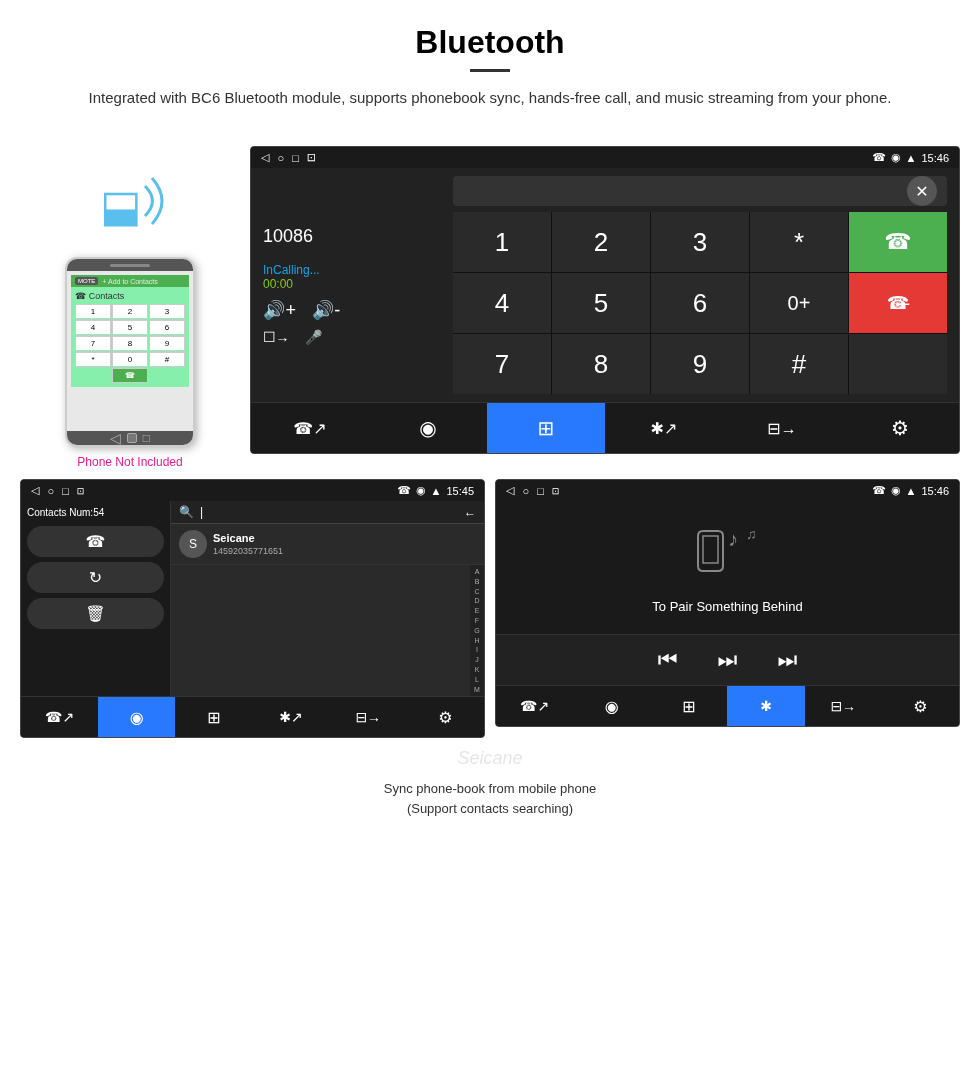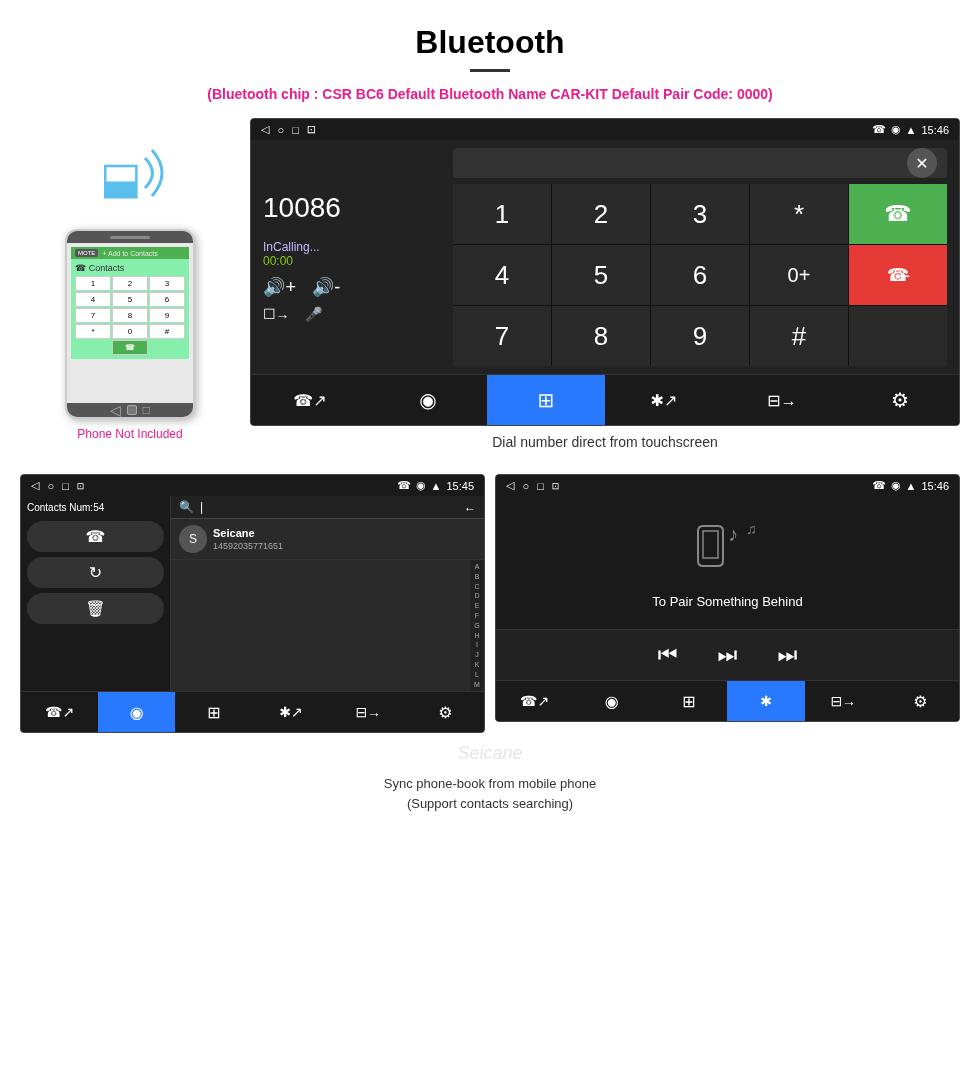--- a/index.html
+++ b/index.html
@@ -7,21 +7,21 @@
       font-family: Arial, sans-serif;
       background: #fff;
       width: 980px;
       min-height: 1088px;
       overflow-x: hidden;
     }
 
     
     .header {
       text-align: center;
-      padding: 24px 60px 16px;
+      padding: 24px 60px 28px;
     }
     .header h1 {
       font-size: 32px;
       font-weight: bold;
       margin-bottom: 8px;
     }
     .header-divider {
       width: 40px;
       height: 3px;
       background: #333;
@@ -179,27 +179,27 @@
       padding: 8px 12px;
       align-items: center;
       gap: 10px;
     }
     .dial-info {
       flex: 0 0 180px;
       color: white;
       text-align: left;
     }
     .dial-number {
-      font-size: 28px;
+      font-size: 18px;
       font-weight: 300;
       margin-bottom: 16px;
     }
     .dial-status {
       font-size: 12px;
-      color: #c4b5fd;
+      color: #0ea5e9;
     }
     .dial-timer { font-size: 12px; color: #84cc16; }
     .dial-icons {
       display: flex;
       gap: 16px;
       align-items: center;
       color: white;
       font-size: 18px;
     }
     .dial-input-area {
@@ -437,21 +437,21 @@
       margin: 0 0 10px;
       opacity: 0.5;
     }
   </style>
 </head>
 <body>
 
 <div class="header">
   <h1>Bluetooth</h1>
   <div class="header-divider"></div>
-  <p class="header-specs">(Bluetooth chip : CSR BC6    Default Bluetooth Name CAR-KIT    Default Pair Code: 0000)</p>
+  <p class="header-desc">Integrated with BC6 Bluetooth module, supports phonebook sync, hands-free call, and music streaming from your phone.</p>
 </div>
 
 <div class="main-content">
 
   <div class="phone-section">
 
     <div class="bt-signal">
       <svg width="80" height="70" viewBox="0 0 80 70">
 
         <text x="10" y="55" font-size="44" fill="#5bbfed" font-family="Arial">⬓</text>
@@ -558,21 +558,20 @@
       <div class="bottom-nav">
         <div class="nav-item" style="font-size:16px;">☎↗</div>
         <div class="nav-item">◉</div>
         <div class="nav-item active">⊞</div>
         <div class="nav-item" style="font-size:16px;">✱↗</div>
         <div class="nav-item" style="font-size:16px;">⊟→</div>
         <div class="nav-item">⚙</div>
       </div>
     </div>
 
-    <div class="caption">Dial number direct from touchscreen</div>
   </div>
 </div>
 
 <div class="bottom-screens">
 
   <div class="bottom-screen-wrap">
     <div class="small-android-screen">
 
       <div class="status-bar">
         <div class="status-left">

